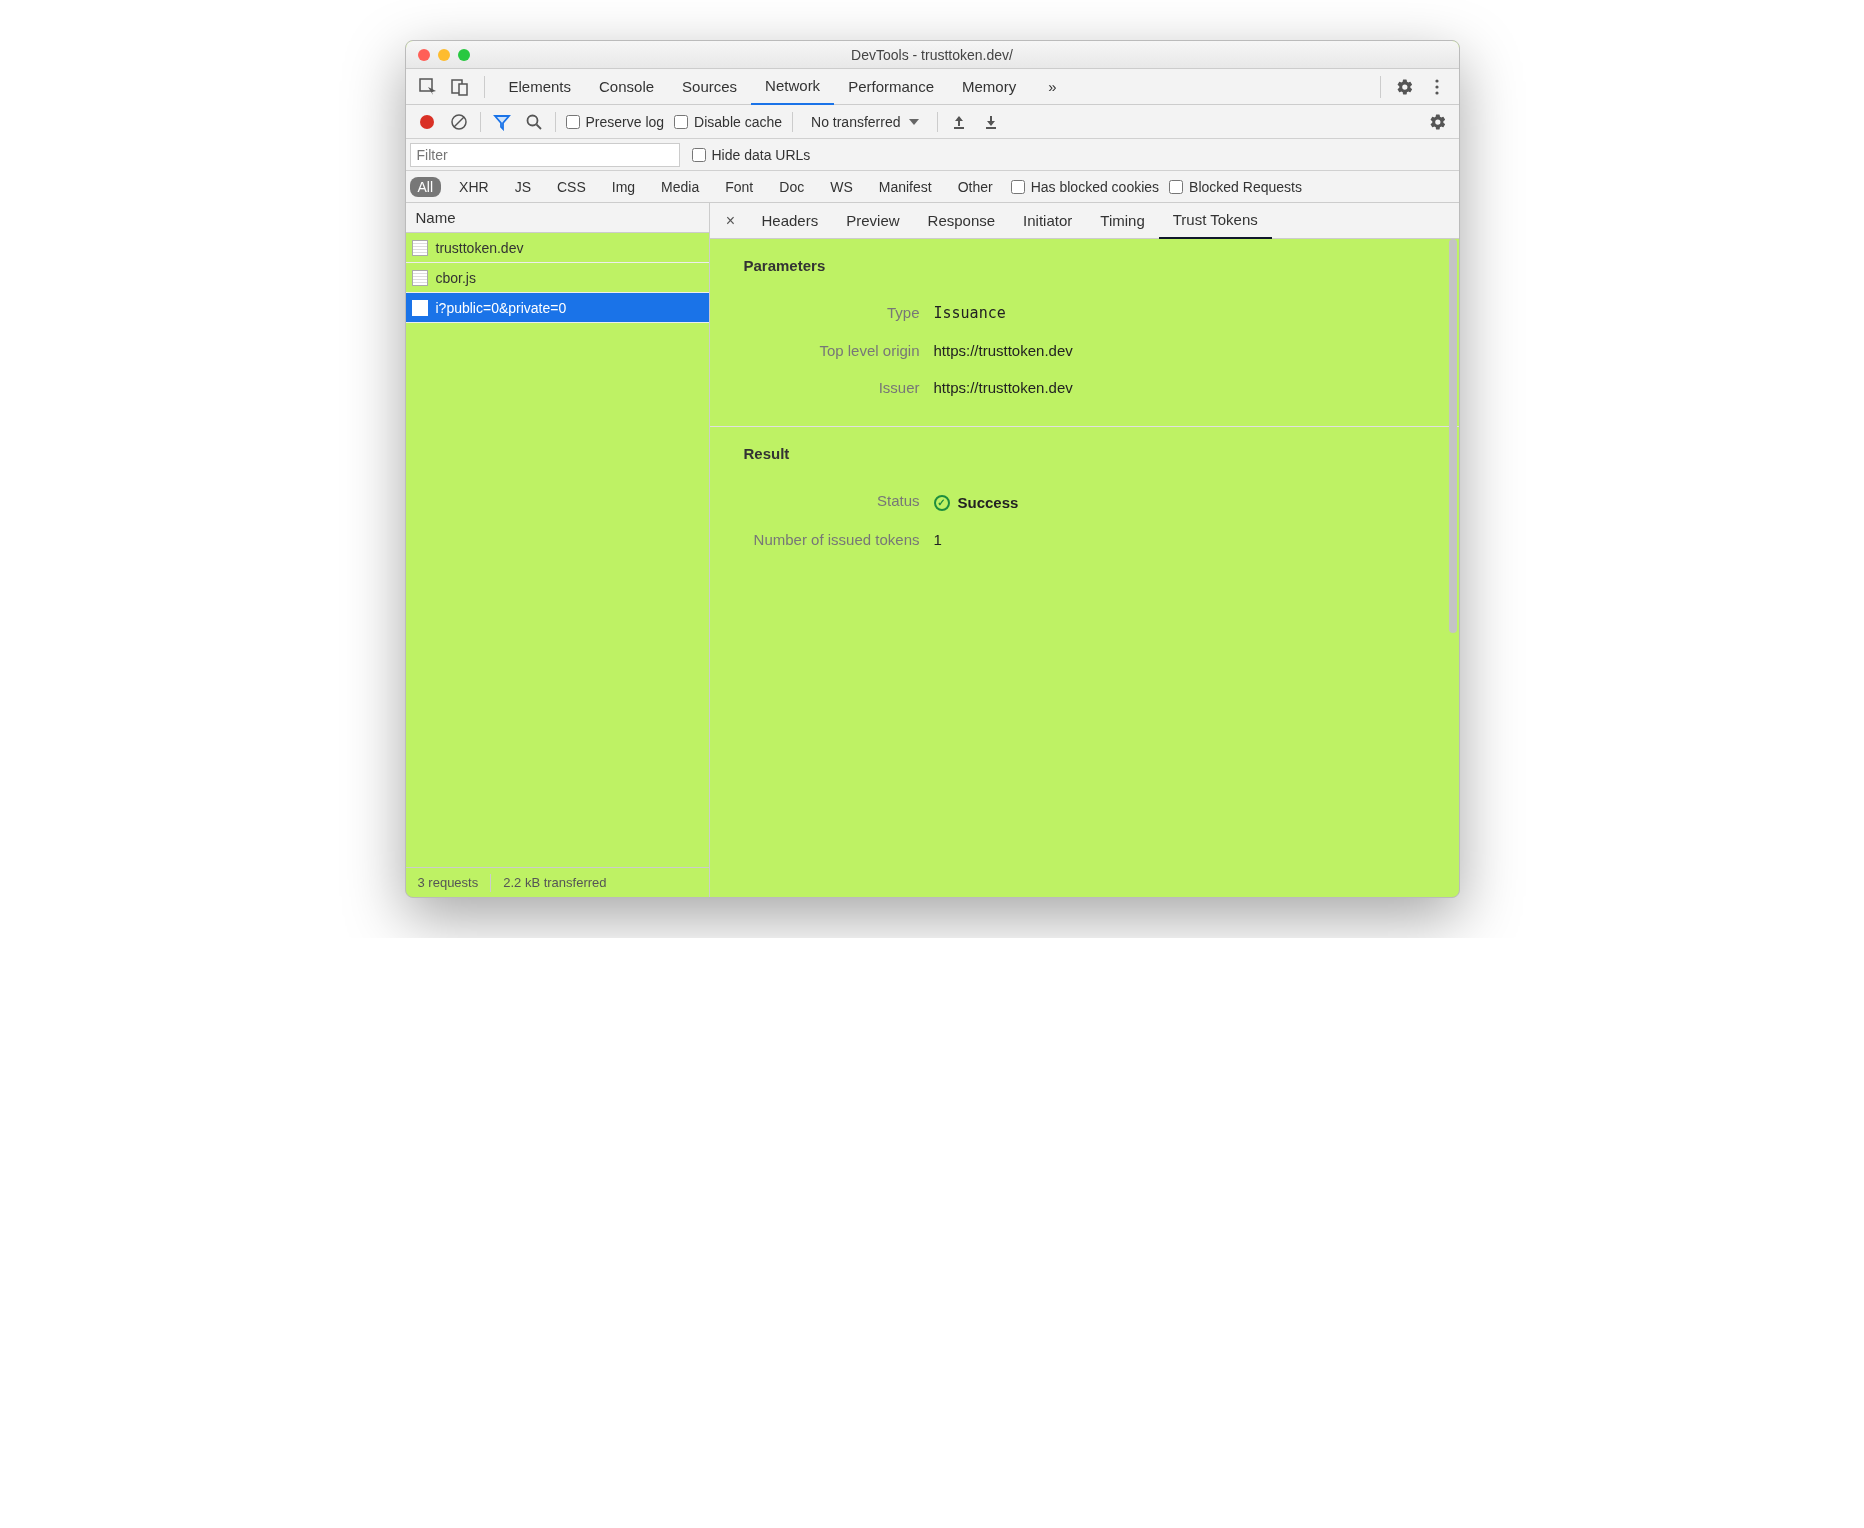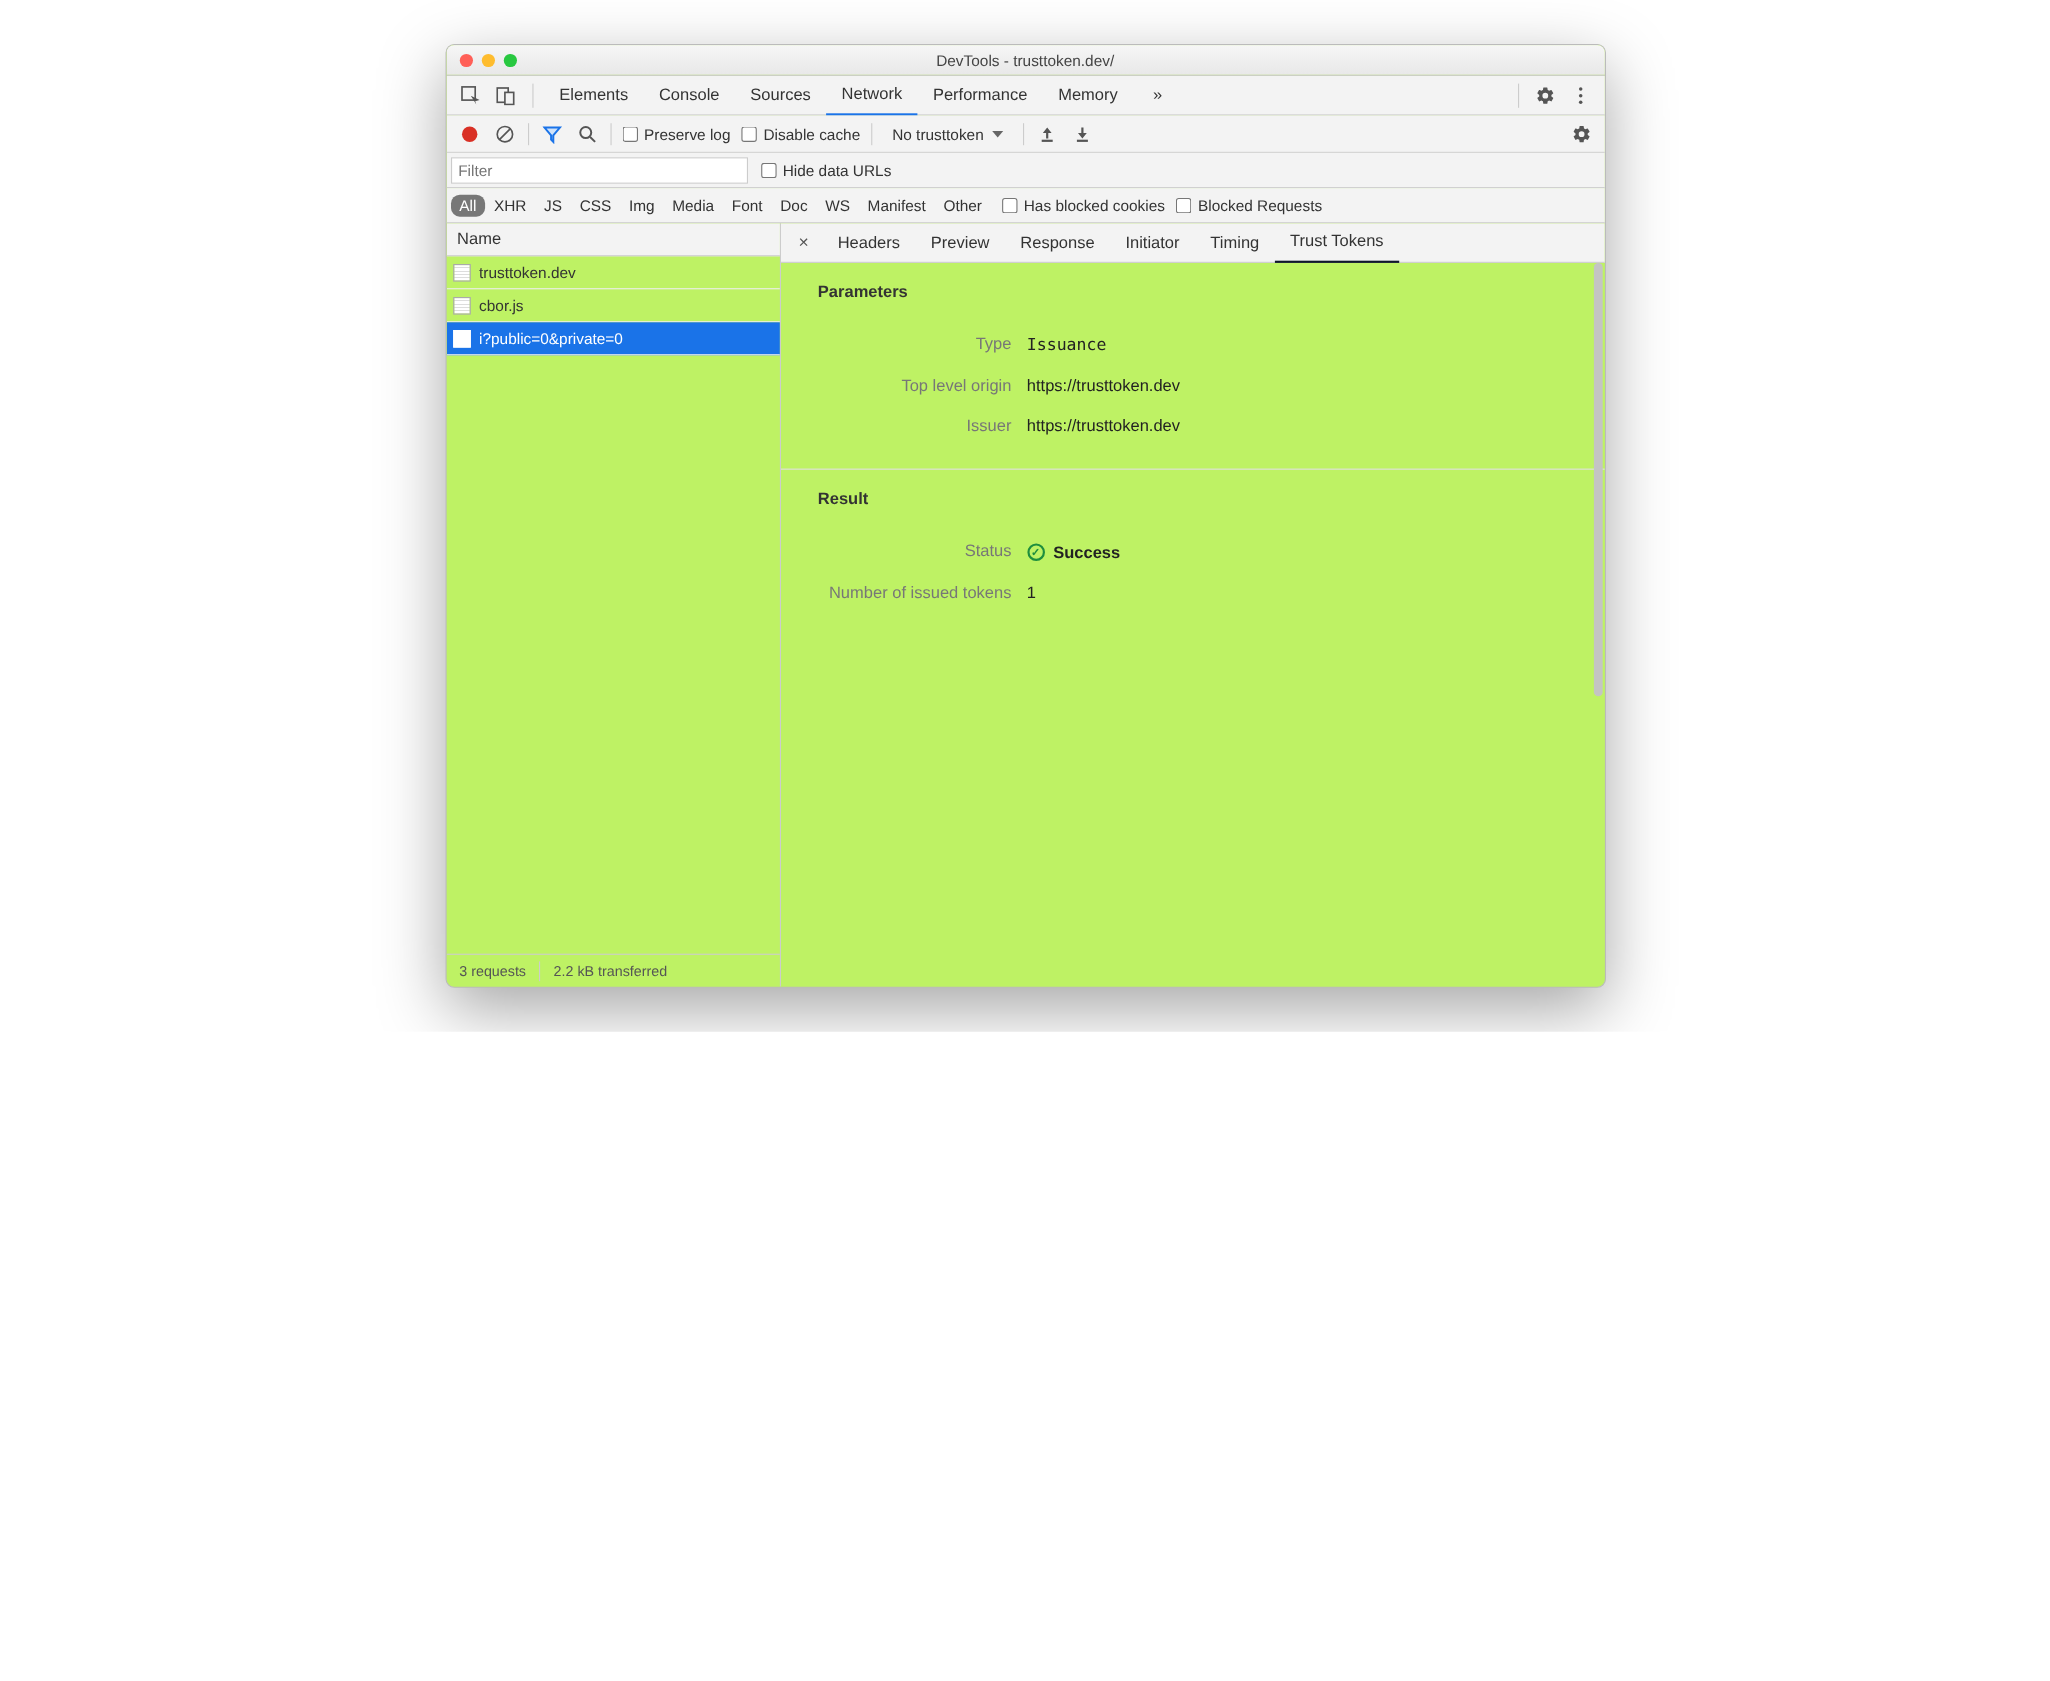--- a/index.html
+++ b/index.html
@@ -235,21 +235,21 @@
     <label class="chk">
       <input type="checkbox" style="">
         <span>Preserve log</span>
     </label>
     <label class="chk">
       <input type="checkbox" style="">
         <span>Disable cache</span>
     </label>
     <div class="tb-sep"></div>
     <div class="throttle">
-      <span>No trusttoken</span>
+      <span>No transferred</span>
       <div class="caret-down"></div>
     </div>
     <div class="tb-sep"></div>
     <div class="tb-icn">
       <svg width="16" height="16" viewBox="0 0 16 16" fill="#555">
           <path d="M8 2 L12 7 H9 V12 H7 V7 H4 Z"></path>
           <rect x="3" y="13" width="10" height="2"></rect>
         </svg>
     </div>
     <div class="tb-icn">
@@ -268,21 +268,21 @@
 
   <div class="filter-row">
     <input class="filter-input" placeholder="Filter" style="">
     <label class="chk">
       <input type="checkbox" style="">
         <span>Hide data URLs</span>
     </label>
   </div>
 
   <div class="type-row">
-    <div id="type-filters" style="display:flex; ">
+    <div id="type-filters" style="display:flex; gap:10px;">
         <div class="type-pill active">All</div>
         <div class="type-pill">XHR</div>
         <div class="type-pill">JS</div>
         <div class="type-pill">CSS</div>
         <div class="type-pill">Img</div>
         <div class="type-pill">Media</div>
         <div class="type-pill">Font</div>
         <div class="type-pill">Doc</div>
         <div class="type-pill">WS</div>
         <div class="type-pill">Manifest</div>

